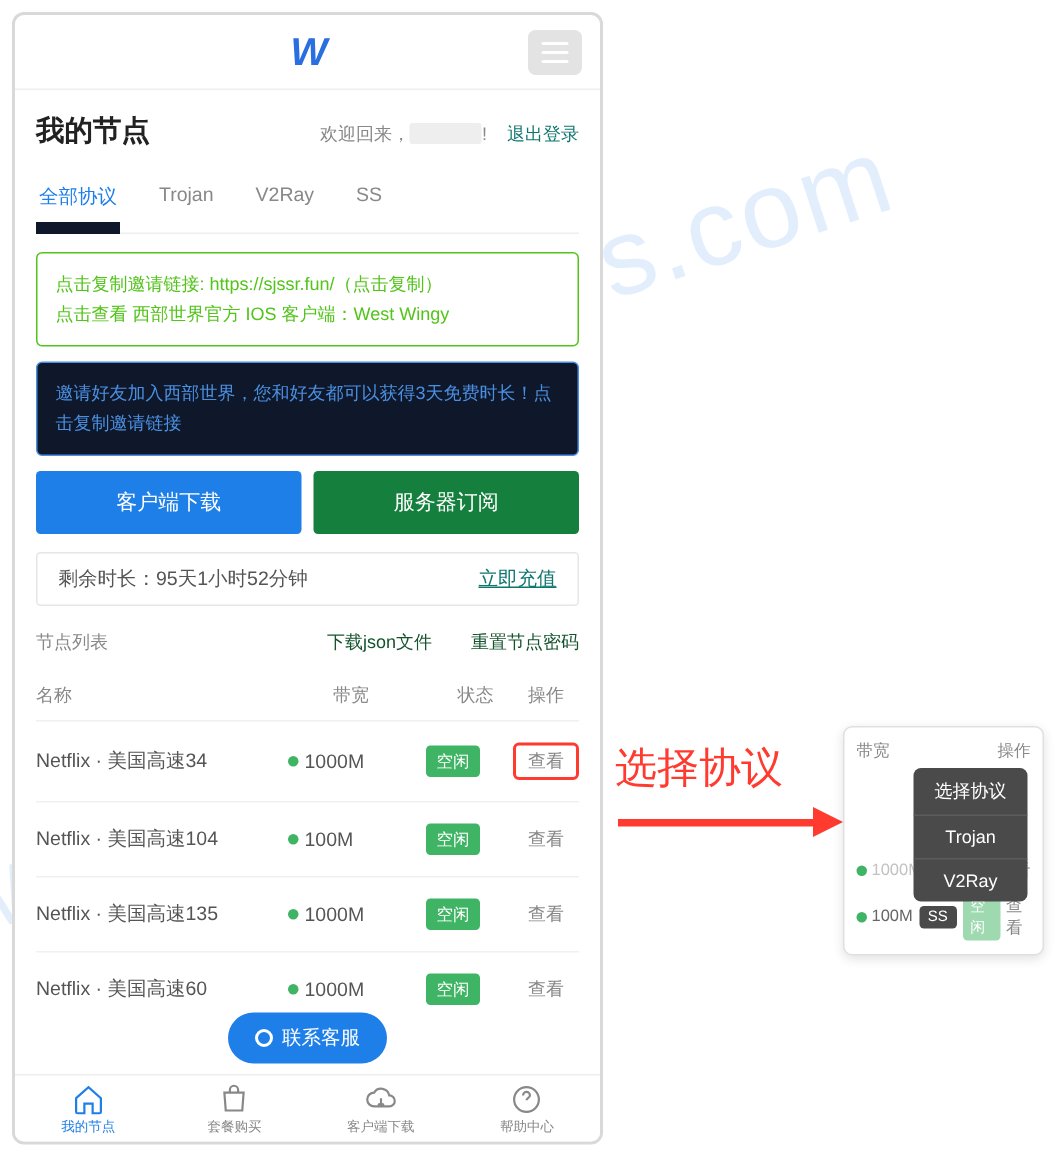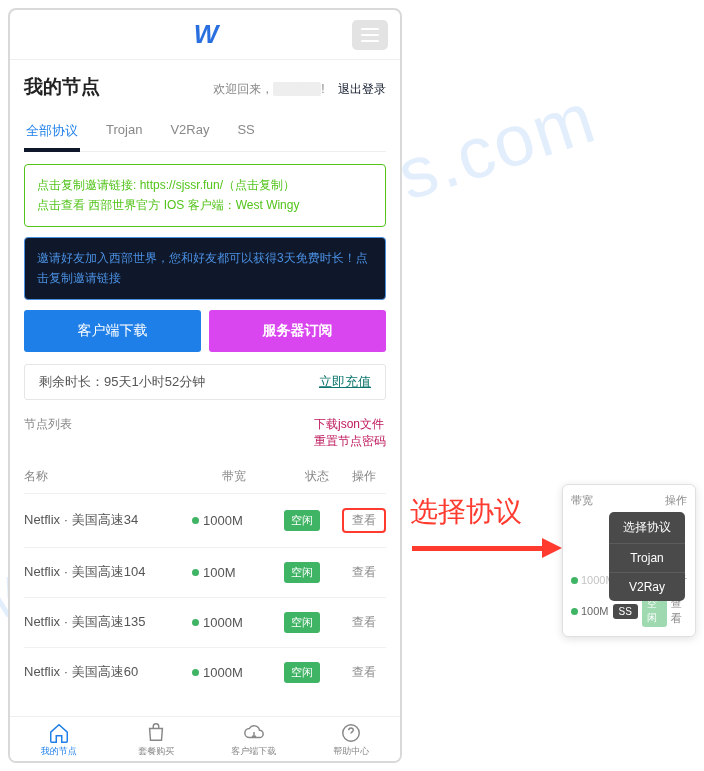--- a/index.html
+++ b/index.html
@@ -10,36 +10,36 @@
 .phone { position: absolute; left: 8px; top: 8px; width: 394px; height: 755px; border: 2px solid #d9d9d9; border-radius: 8px; background: #fff; overflow: hidden; z-index: 2; display: flex; flex-direction: column; }
 .topbar { display: flex; align-items: center; justify-content: center; height: 50px; border-bottom: 1px solid #eee; position: relative; }
 .logo { font-size: 26px; font-weight: 800; color: #2a6fe0; font-style: italic; letter-spacing: -2px; }
 .hamburger { position: absolute; right: 12px; top: 10px; width: 36px; height: 30px; background: #e3e3e3; border-radius: 5px; display: flex; flex-direction: column; justify-content: center; align-items: center; gap: 4px; }
 .hamburger span { width: 18px; height: 2px; background: #fff; border-radius: 1px; }
 .content { padding: 14px 14px 0 14px; flex: 1; display: flex; flex-direction: column; overflow: hidden; }
 .title-row { display: flex; align-items: baseline; justify-content: space-between; margin-bottom: 14px; }
 .page-title { font-size: 19px; font-weight: 600; color: #222; }
 .welcome { font-size: 12px; color: #888; }
 .welcome .blur { background: #eee; color: #eee; padding: 0 18px; border-radius: 2px; }
-.welcome a { color: #0f172a; text-decoration: none; margin-left: 10px; }
+.welcome a { color: #0f766e; text-decoration: none; margin-left: 10px; }
 .tabs { display: flex; gap: 24px; border-bottom: 1px solid #eee; margin-bottom: 12px; }
 .tab { font-size: 13px; color: #888; padding: 8px 2px; cursor: pointer; }
-.tab.active { color: #1e7fe8; border-bottom: 4px solid #0f172a; margin-bottom: -1px; }
+.tab.active { color: #1e7fe8; border-bottom: 8px solid #0f172a; margin-bottom: -1px; }
 .info-box { border-radius: 4px; padding: 10px 12px; font-size: 12px; line-height: 1.7; margin-bottom: 10px; }
 .info-green { border: 1px solid #52c41a; color: #52c41a; background: #fff; }
 .info-blue { border: 1px solid #4a90e2; color: #4a90e2; background: #0f172a; }
 .btn-row { display: flex; gap: 8px; margin-bottom: 12px; }
 .btn-primary, .btn-success { flex: 1; text-align: center; padding: 12px 0; color: #fff; font-size: 14px; border-radius: 3px; cursor: pointer; }
 .btn-primary { background: #1e7fe8; }
-.btn-success { background: #d946ef; font-weight: bold; }
+.btn-success { background: #15803d; }
 .balance-box { border: 1px solid #e6e6e6; border-radius: 3px; padding: 8px 14px; display: flex; justify-content: space-between; align-items: center; margin-bottom: 16px; }
 .balance-box .left { font-size: 13px; color: #555; }
 .balance-box .right { font-size: 13px; color: #0f766e; text-decoration: underline; cursor: pointer; }
 .list-toolbar { display: flex; justify-content: space-between; font-size: 12px; color: #888; margin-bottom: 10px; }
-.list-toolbar .links { display: flex; gap: 0; color: #be185d; flex-direction: column; }
+.list-toolbar .links { display: flex; gap: 26px; color: #14532d; }
 .list-toolbar .links span { cursor: pointer; }
 .tbl-header { display: flex; font-size: 12px; color: #888; padding: 8px 0; }
 .col-name { flex: 1; }
 .col-bw { width: 70px; text-align: left; }
 .col-status { width: 50px; text-align: center; }
 .col-action { width: 44px; text-align: center; }
 .node-row { display: flex; align-items: center; font-size: 13px; color: #555; padding: 14px 0; border-top: 1px solid #f0f0f0; gap: 15px; }
 .node-row .name { flex: 1; }
 .node-row .bw { width: 70px; display: flex; align-items: center; gap: 4px; }
 .dot { width: 7px; height: 7px; background: #3fb464; border-radius: 50%; display: inline-block; }
@@ -157,20 +157,24 @@
         <div class="node-row">
           <div class="name">Netflix · 美国高速60</div>
           <div class="bw"><span class="dot"></span>1000M</div>
           <div class="status">
             <span class="badge-idle">空闲</span>
           </div>
           <div class="action">查看</div>
         </div>
       </div>
   </div>
+  <div class="contact">
+    <span class="circ"></span>
+    <span>联系客服</span>
+  </div>
   <div class="bottom-nav">
     <div class="nav-item active">
       <div class="ico">
           <svg width="22" height="22" viewBox="0 0 24 24">
             <path d="M3 11l9-8 9 8v10a1 1 0 01-1 1h-5v-7h-6v7H4a1 1 0 01-1-1z"></path>
           </svg>
         </div>
       <div class="lbl">我的节点</div>
     </div>
     <div class="nav-item">

